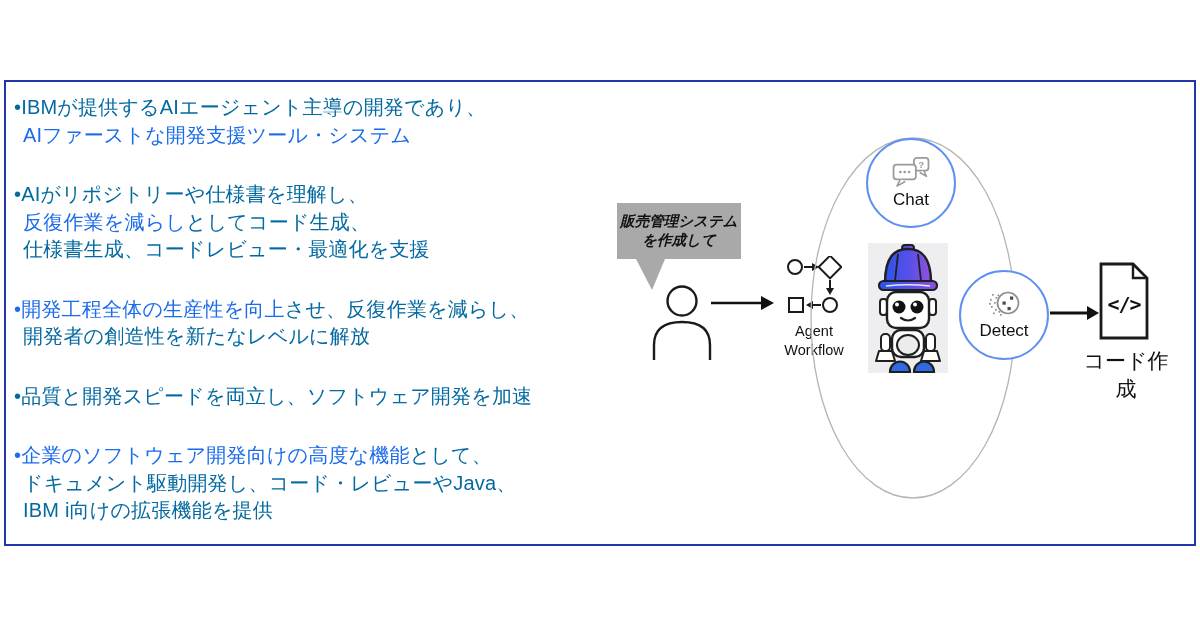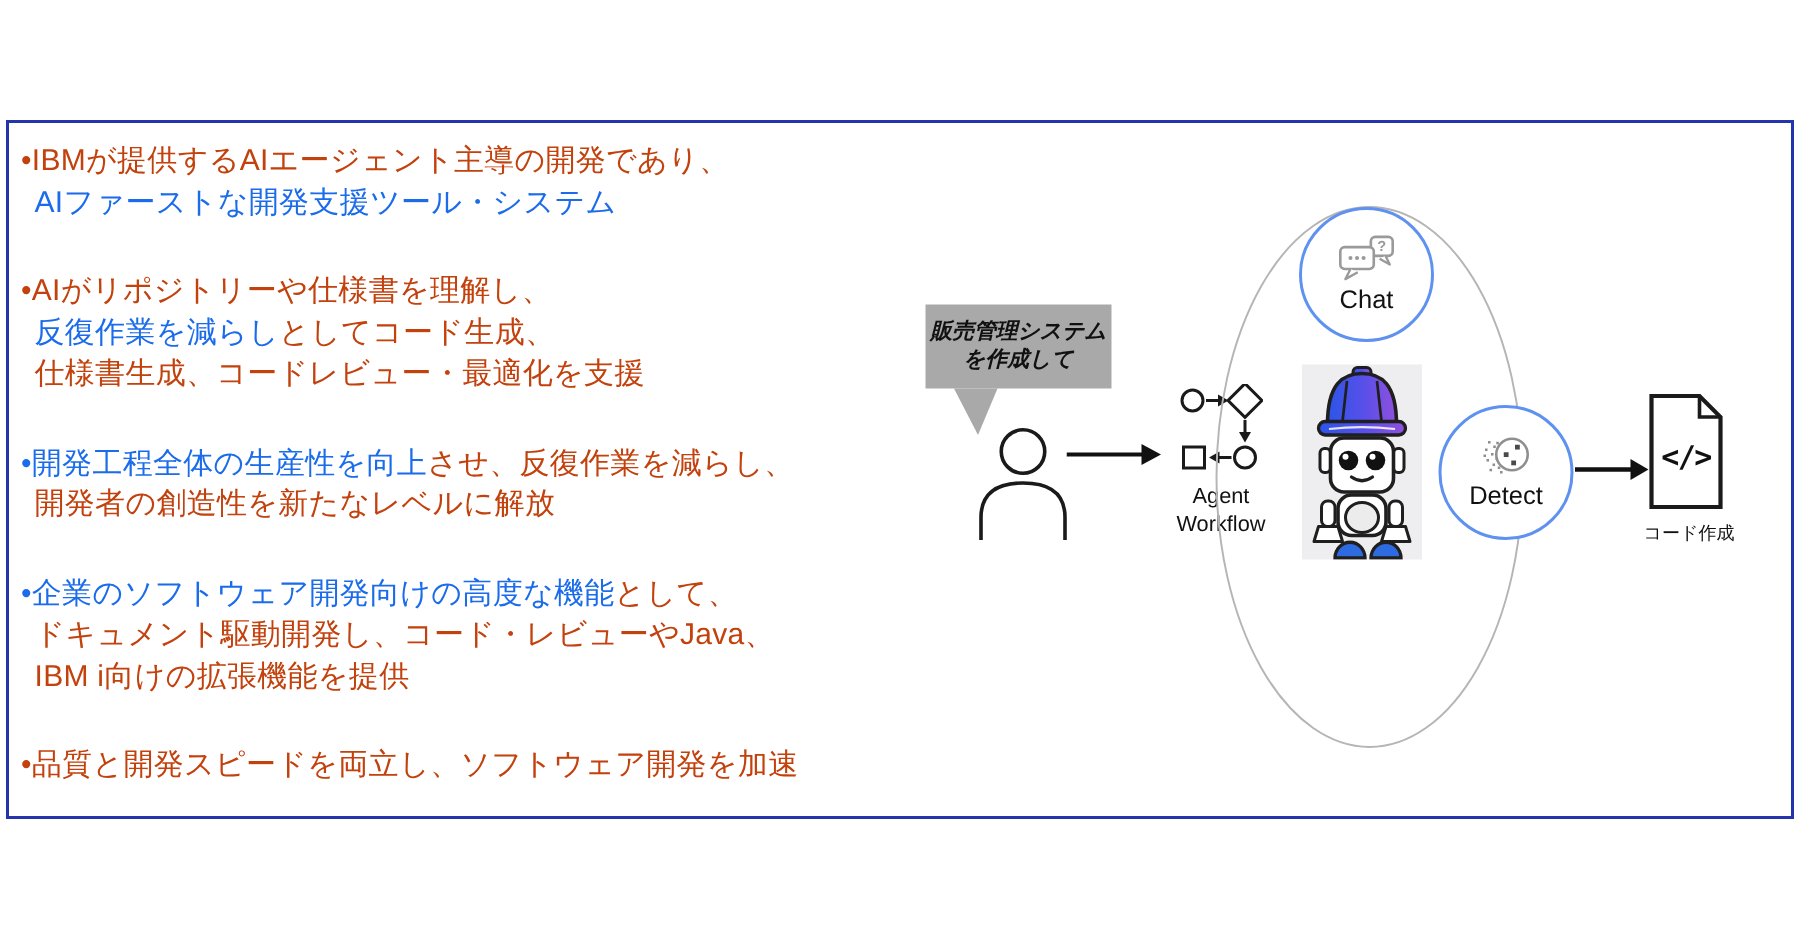--- a/index.html
+++ b/index.html
@@ -5,39 +5,39 @@
   html,body{margin:0;padding:0;background:#fff;}
   .canvas{position:relative;width:1200px;height:630px;background:#ffffff;overflow:hidden;
           font-family:"Liberation Sans","DejaVu Sans",sans-serif;color:#1a1a1a;}
   .frame{position:absolute;left:4px;top:80px;width:1192px;height:466px;
          border:2px solid #2434ad;box-sizing:border-box;background:#fff;}
   
   .bullets{position:absolute;left:14px;top:94px;width:625px;}
   .bullet{margin:0 0 32px 0;font-size:20px;line-height:27.5px;letter-spacing:.2px;font-weight:500;}
   .bullet .line{display:block;white-space:nowrap;}
   .bullet .line.wrap{padding-left:9px;}
-  .seg-k{color:#c2410c;}
+  .seg-k{color:#0369a1;}
   .seg-b{color:#1b6ceb;font-weight:normal;}
   
   .abs{position:absolute;}
   .speech-bubble{left:617px;top:203px;width:124px;height:56px;background:#a9a9a9;
                  text-align:center;font-size:14.5px;line-height:19px;font-weight:600;color:#111;
                  padding-top:9px;box-sizing:border-box;font-style:italic;}
   .bubble-tail{position:absolute;left:19px;top:100%;width:0;height:0;
                border-left:16px solid transparent;border-right:13px solid transparent;
                border-top:31px solid #a9a9a9;}
   .wf-label{left:768px;top:322px;width:92px;text-align:center;font-size:14.5px;line-height:19px;color:#111;}
   .cap-circle{width:90px;height:90px;border-radius:50%;background:#fff;border:2px solid #5f92f0;
               box-sizing:border-box;display:flex;flex-direction:column;align-items:center;justify-content:center;}
   .cap-circle .cap-label{font-size:17px;color:#111;font-weight:500;margin-top:1px;}
   .chat-pos{left:866px;top:138px;}
   .detect-pos{left:959px;top:270px;}
   .review-pos{left:870px;top:403px;}
   .robot-box{left:868px;top:243px;width:80px;height:130px;background:#eeedf0;}
-  .doc-label{left:1076px;top:347px;width:100px;text-align:center;font-size:12px;color:#111;font-weight:500;}
+  .doc-label{left:1076px;top:347px;width:100px;text-align:center;font-size:21px;color:#111;font-weight:500;}
 </style>
 </head>
 <body>
 
 <div class="canvas">
   <div class="frame"></div>
 
   <div class="bullets" id="bullet-list">
       <div class="bullet">
         <span class="line"><span class="seg-k">•IBMが提供するAIエージェント主導の開発であり、</span></span>
@@ -46,26 +46,26 @@
       <div class="bullet">
         <span class="line"><span class="seg-k">•AIがリポジトリーや仕様書を理解し、</span></span>
         <span class="line wrap"><span class="seg-b">反復作業を減らし</span><span class="seg-k">としてコード生成、</span></span>
         <span class="line wrap"><span class="seg-k">仕様書生成、コードレビュー・最適化を支援</span></span>
       </div>
       <div class="bullet">
         <span class="line"><span class="seg-b">•開発工程全体の生産性を向上</span><span class="seg-k">させ、反復作業を減らし、</span></span>
         <span class="line wrap"><span class="seg-k">開発者の創造性を新たなレベルに解放</span></span>
       </div>
       <div class="bullet">
+        <span class="line"><span class="seg-k">•品質と開発スピードを両立し、ソフトウェア開発を加速</span></span>
+      </div>
+      <div class="bullet">
         <span class="line"><span class="seg-b">•企業のソフトウェア開発向けの高度な機能</span><span class="seg-k">として、</span></span>
         <span class="line wrap"><span class="seg-k">ドキュメント駆動開発し、コード・レビューやJava、</span></span>
         <span class="line wrap"><span class="seg-k">IBM i向けの拡張機能を提供</span></span>
-      </div>
-      <div class="bullet">
-        <span class="line"><span class="seg-k">•品質と開発スピードを両立し、ソフトウェア開発を加速</span></span>
       </div>
     </div>
 
   <div class="abs speech-bubble">
     <span>販売管理システム</span><br>
     <span>を作成して</span>
     <div class="bubble-tail"></div>
   </div>
 
   <svg class="abs" style="left:646px;top:284px;" width="72" height="76" viewBox="0 0 72 76">

